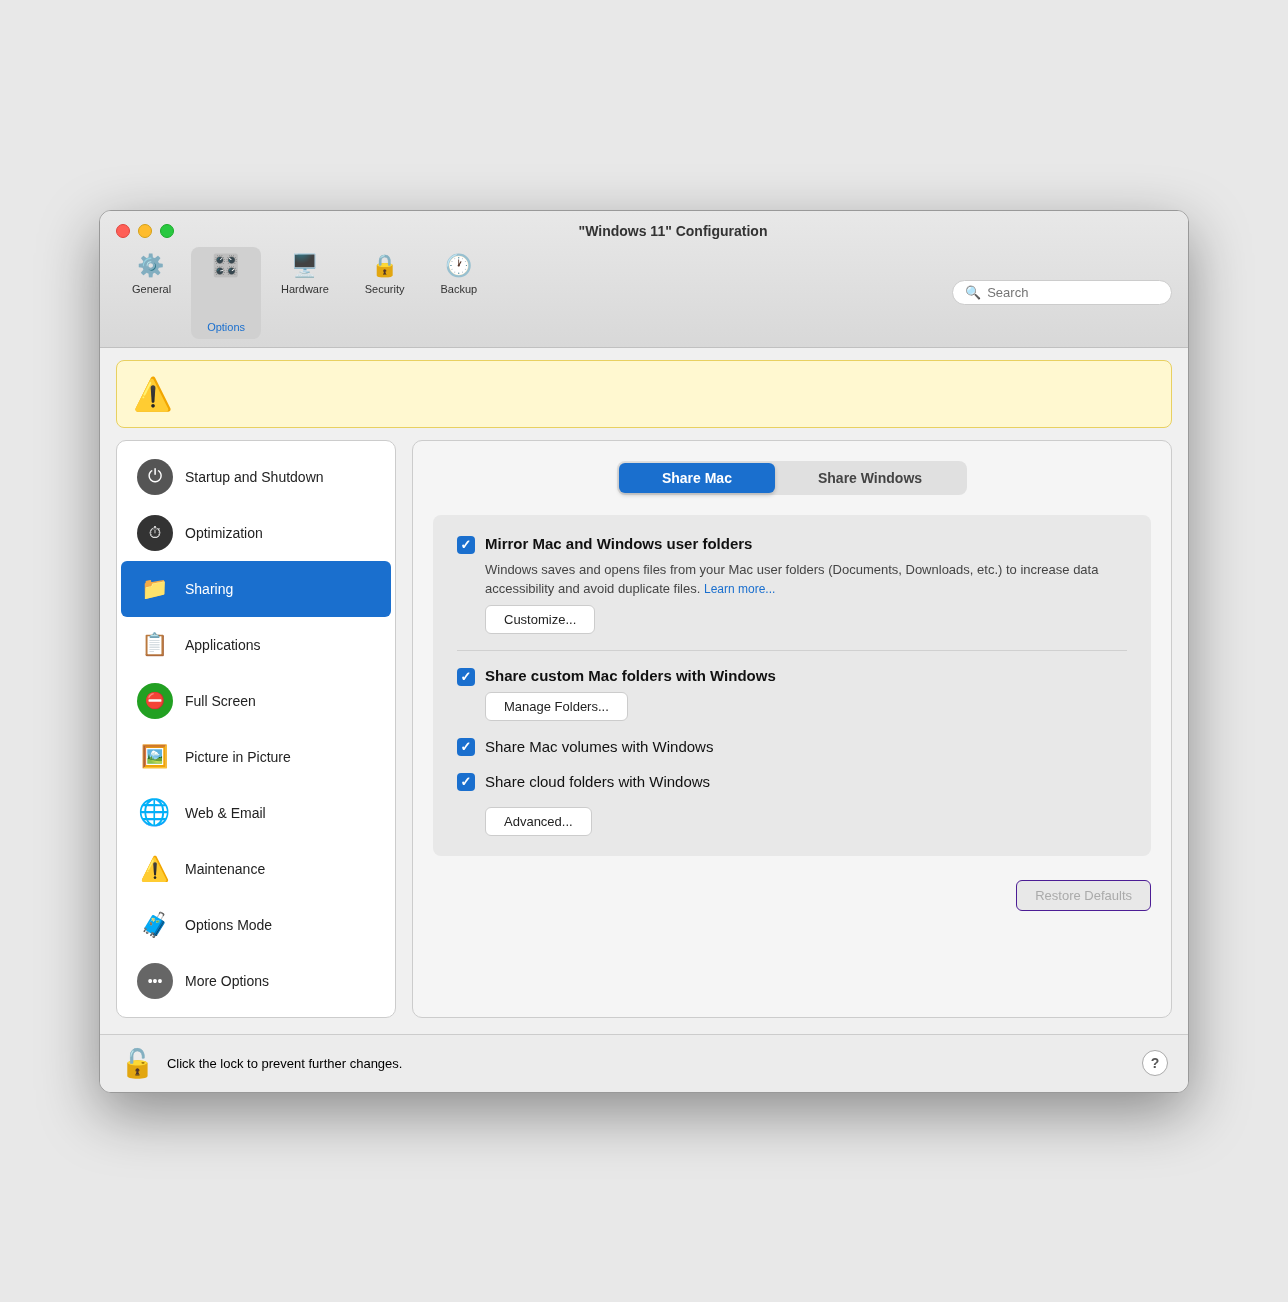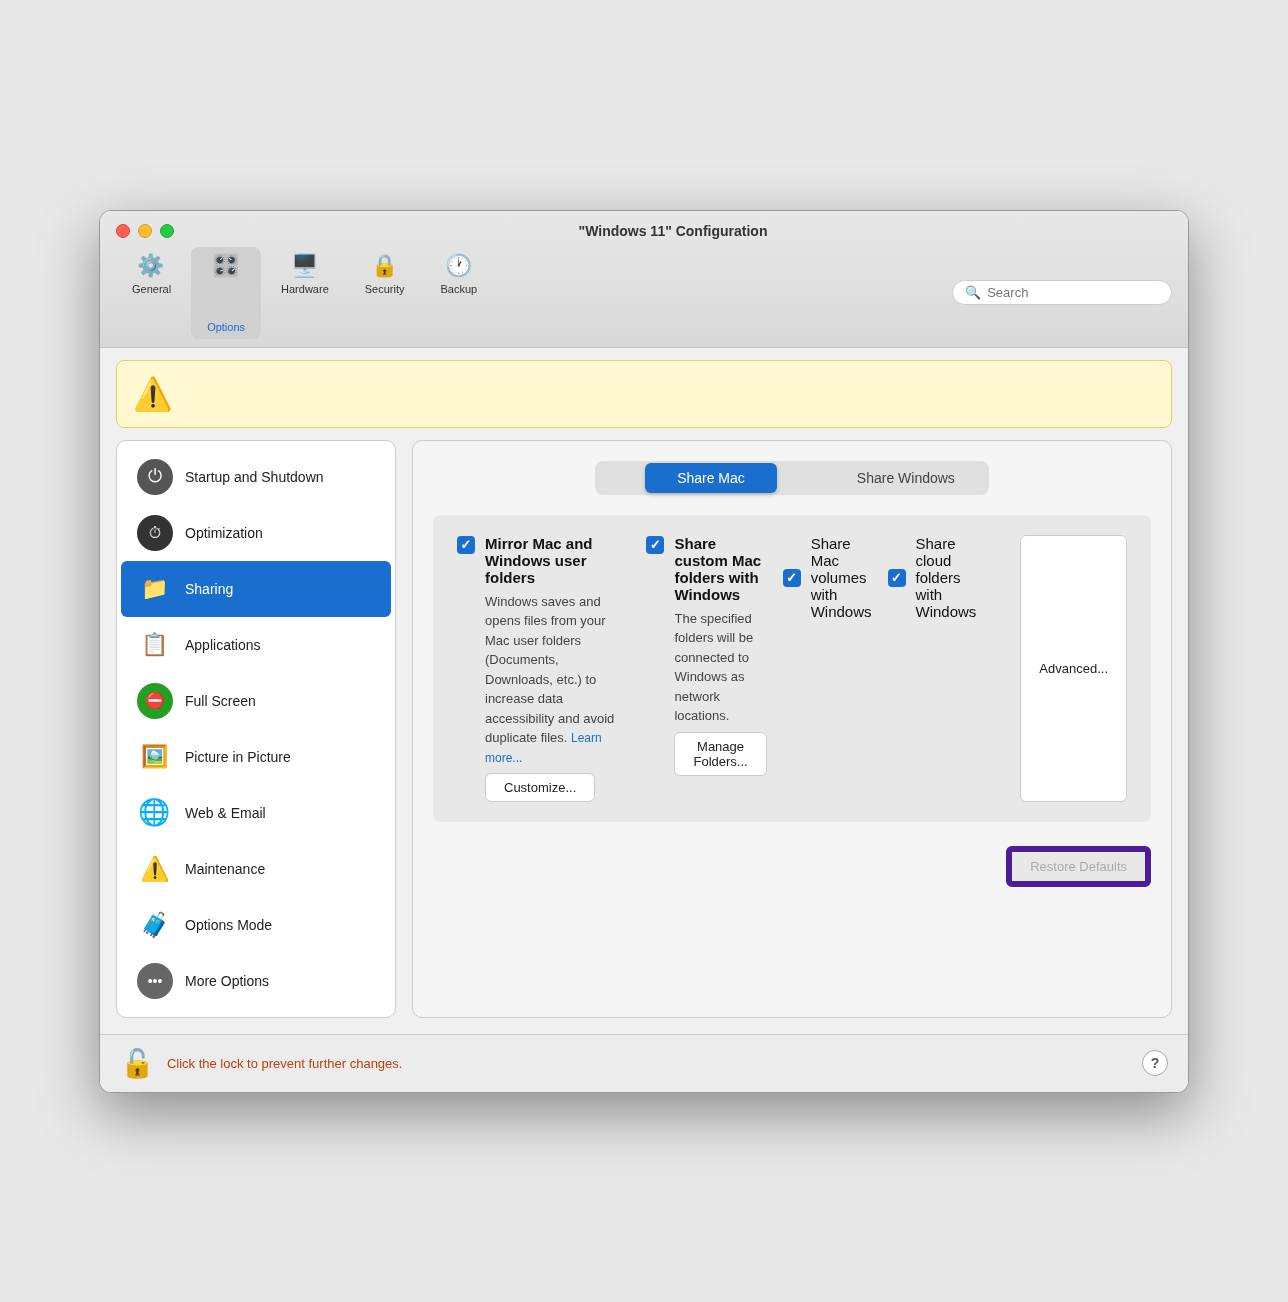--- a/index.html
+++ b/index.html
@@ -220,40 +220,40 @@
       justify-content: center;
       margin-bottom: 4px;
     }
     .tab-group {
       display: flex;
       background: #e0e0e0;
       border-radius: 8px;
       padding: 2px;
     }
     .tab-btn {
-      padding: 7px 32px;
+      padding: 7px 43px;
       border-radius: 6px;
       border: none;
       font-size: 14px;
-      font-weight: 400;
+      font-weight: 700;
       cursor: pointer;
       background: transparent;
       color: #444;
-      margin-left: 48px;
     }
     .tab-btn.active {
       background: #1a6fce;
       color: white;
       box-shadow: 0 2px 4px rgba(0,0,0,0.2);
     }
     .options-area {
       background: #e8e8e8;
       border-radius: 8px;
       padding: 20px 24px;
       display: flex;
+      flex-direction: column;
       gap: 16px;
     }
     .option-row {
       display: flex;
       flex-direction: column;
       gap: 6px;
     }
     .option-header {
       display: flex;
       align-items: flex-start;
@@ -308,21 +308,21 @@
       height: 1px;
       background: #d0d0d0;
     }
     .restore-area {
       display: flex;
       justify-content: flex-end;
       margin-top: 8px;
     }
     .restore-btn {
       background: #e8e8e8;
-      border: 6px solid #4c1d95;
+      border: 1px solid #4c1d95;
       border-radius: 6px;
       padding: 7px 18px;
       font-size: 13px;
       cursor: default;
       color: #aaa;
     }
     .bottom-bar {
       display: flex;
       align-items: center;
       justify-content: space-between;
@@ -333,21 +333,21 @@
     .lock-section {
       display: flex;
       align-items: center;
       gap: 12px;
     }
     .lock-icon {
       font-size: 28px;
     }
     .lock-text {
       font-size: 13px;
-      color: #c2410c;
+      color: #000000;
     }
     .help-btn {
       width: 26px;
       height: 26px;
       border-radius: 50%;
       border: 1px solid #aaa;
       background: white;
       font-size: 14px;
       font-weight: 600;
       color: #555;
@@ -494,21 +494,20 @@
           <button class="action-btn">Customize...</button>
         </div>
 
         <div class="divider"></div>
 
         <div class="option-row">
           <div class="option-header">
             <div class="checkbox-custom"></div>
             <span class="option-title">Share custom Mac folders with Windows</span>
           </div>
-          <div class="option-desc">The specified folders will be connected to Windows as network locations.</div>
           <button class="action-btn">Manage Folders...</button>
         </div>
 
         <div class="option-row">
           <div class="option-inline">
             <div class="checkbox-custom"></div>
             <span class="inline-title">Share Mac volumes with Windows</span>
           </div>
         </div>
 

